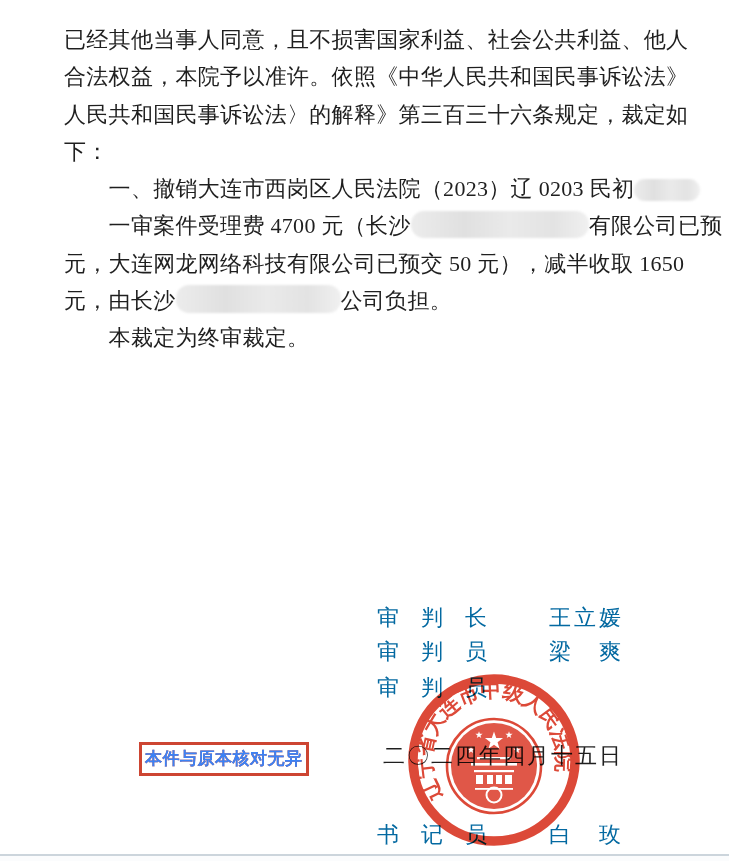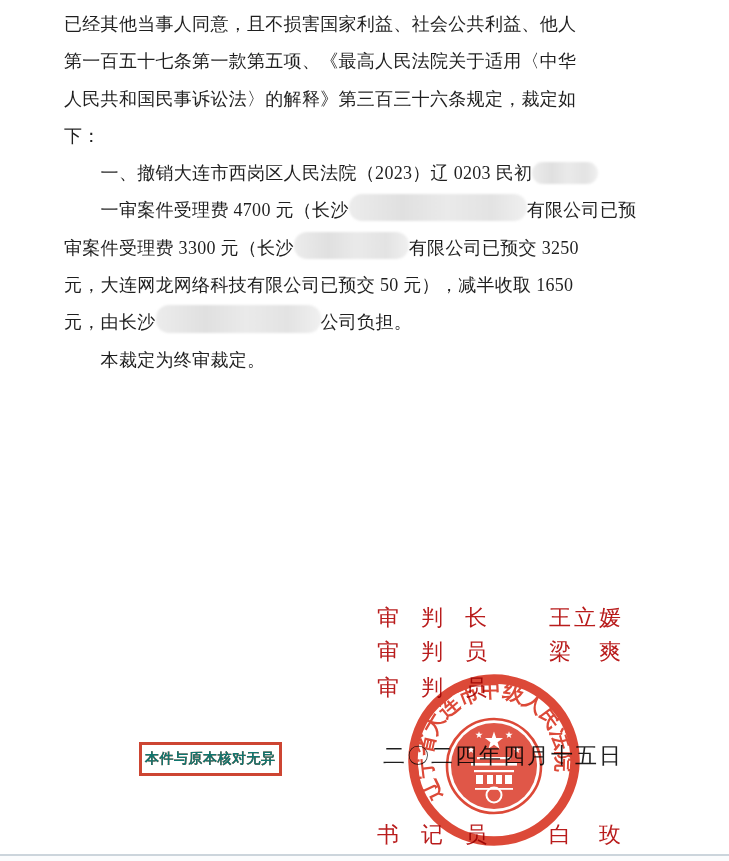--- a/index.html
+++ b/index.html
@@ -5,48 +5,48 @@
   html,body{margin:0;padding:0;}
   body{
     width:729px;height:861px;
     background:#ffffff;
     font-family:"Liberation Serif","DejaVu Serif",serif;
     position:relative;overflow:hidden;
   }
   .page{position:absolute;inset:0;background:#ffffff;}
   
   .body-text{
-    position:absolute;left:64px;top:6px;width:640px;
-    font-size:18px;line-height:37.3px;color:#1f1f1f;
+    position:absolute;left:64px;top:21px;width:640px;
+    font-size:22px;line-height:37.3px;color:#1f1f1f;
     letter-spacing:.3px;
   }
   .line{white-space:nowrap;}
   .redact{
     display:inline-block;vertical-align:-5px;
     background:linear-gradient(90deg,#ececec 0%,#e0e0e0 30%,#eaeaea 55%,#e3e3e3 80%,#f0f0f0 100%);
     border-radius:13px;filter:blur(1.2px);
   }
   
   .sig-row{
     position:absolute;left:377px;width:247px;height:35px;
     display:flex;justify-content:space-between;
-    font-size:22px;line-height:35px;color:#b91c1c;z-index:1;
+    font-size:22px;line-height:35px;color:#0369a1;z-index:1;
   }
   .sig-name{letter-spacing:3px;margin-left:20px;}
   .date-line{
     position:absolute;left:383px;top:741px;
     font-size:22px;line-height:30px;letter-spacing:2px;color:#1f1f1f;z-index:1;
     white-space:nowrap;
   }
   
   .verify-stamp{
     position:absolute;left:139px;top:742px;
     border:3px solid #cd4532;
-    color:#0f766e;background:rgba(255,255,255,0);
-    font-size:14px;font-weight:bold;line-height:26px;
+    color:#3b82f6;background:rgba(255,255,255,0);
+    font-size:17px;font-weight:bold;line-height:26px;
     padding:1px 3px;letter-spacing:.5px;white-space:nowrap;
     text-shadow:0 0 .6px #cd4532;
     z-index:2;
   }
   
   .seal{
     position:absolute;left:405px;top:671px;width:178px;height:178px;
     z-index:5;mix-blend-mode:multiply;opacity:.93;
   }
   
@@ -55,26 +55,25 @@
     background:#fbfcfd;border-top:2px solid #ccd5dc;z-index:6;
   }
 </style>
 </head>
 <body>
 
 <div class="page">
 
   <div class="body-text" id="bodyText">
       <div class="line"><span>已经其他当事人同意，且不损害国家利益、社会公共利益、他人</span></div>
-      <div class="line"><span>第一百五十七条第一款第五项、《最高人民法院关于适用〈中华</span></div>
+      <div class="line"><span>合法权益，本院予以准许。依照《中华人民共和国民事诉讼法》</span></div>
       <div class="line"><span>人民共和国民事诉讼法〉的解释》第三百三十六条规定，裁定如</span></div>
       <div class="line"><span>下：</span></div>
       <div class="line"><span>　　一、撤销大连市西岗区人民法院（2023）辽 0203 民初</span><span class="redact" style="width: 66px; height: 22px;"></span></div>
       <div class="line"><span>　　一审案件受理费 4700 元（长沙</span><span class="redact" style="width: 178px; height: 27px;"></span><span>有限公司已预</span></div>
-      <div class="line"><span>审案件受理费 3300 元（长沙</span><span class="redact" style="width: 115px; height: 27px;"></span><span>有限公司已预交 3250</span></div>
       <div class="line"><span>元，大连网龙网络科技有限公司已预交 50 元），减半收取 1650</span></div>
       <div class="line"><span>元，由长沙</span><span class="redact" style="width: 165px; height: 28px;"></span><span>公司负担。</span></div>
       <div class="line"><span>　　本裁定为终审裁定。</span></div>
     </div>
 
   <div id="sigRows">
       <div class="sig-row" style="top: 600px;">
         <span>审　判　长</span>
         <span class="sig-name">王立媛</span>
       </div>

